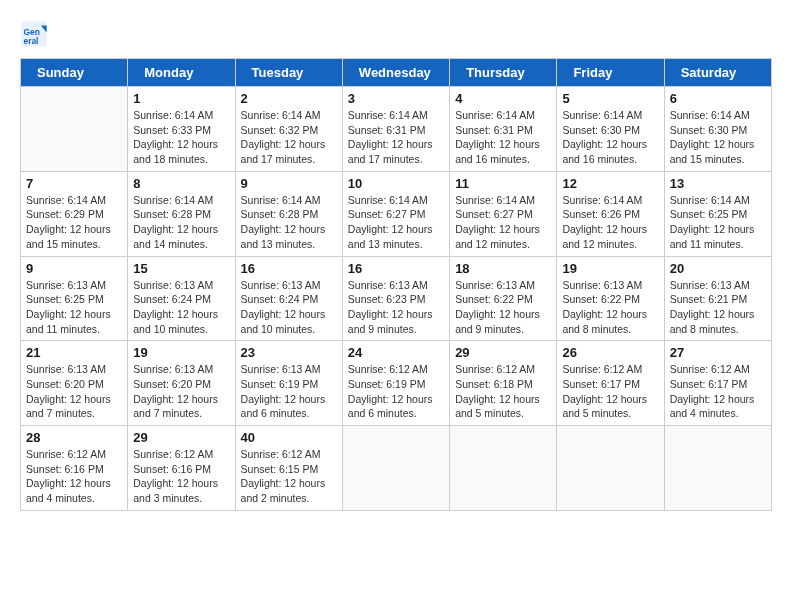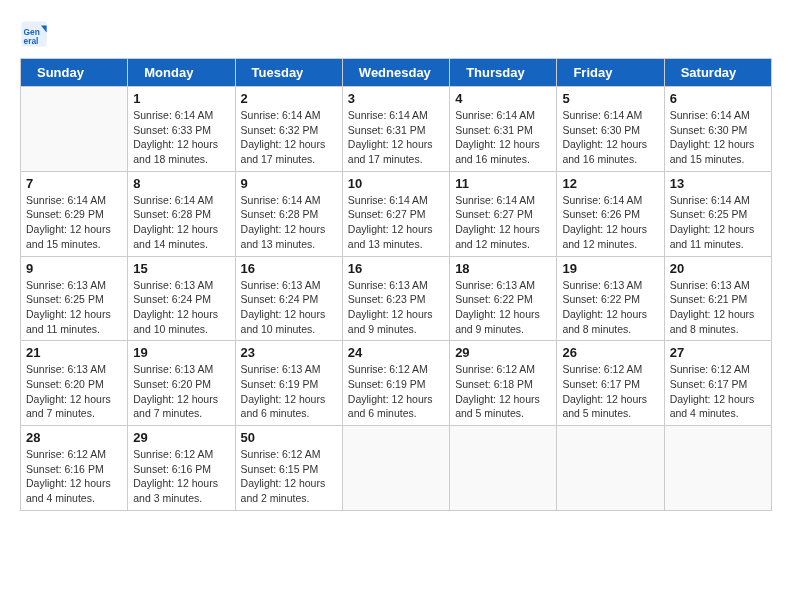--- a/index.html
+++ b/index.html
@@ -243,21 +243,21 @@
       <tr class="last-row">
         <td>
           <span class="day-number">28</span>
           <div class="day-info">Sunrise: 6:12 AM<br>Sunset: 6:16 PM<br>Daylight: 12 hours<br>and 4 minutes.</div>
         </td>
         <td>
           <span class="day-number">29</span>
           <div class="day-info">Sunrise: 6:12 AM<br>Sunset: 6:16 PM<br>Daylight: 12 hours<br>and 3 minutes.</div>
         </td>
         <td>
-          <span class="day-number">50</span>
+          <span class="day-number">40</span>
           <div class="day-info">Sunrise: 6:12 AM<br>Sunset: 6:15 PM<br>Daylight: 12 hours<br>and 2 minutes.</div>
         </td>
         <td class="empty-cell"></td>
         <td class="empty-cell"></td>
         <td class="empty-cell"></td>
         <td class="empty-cell"></td>
       </tr>
     </tbody>
 </table>
 

